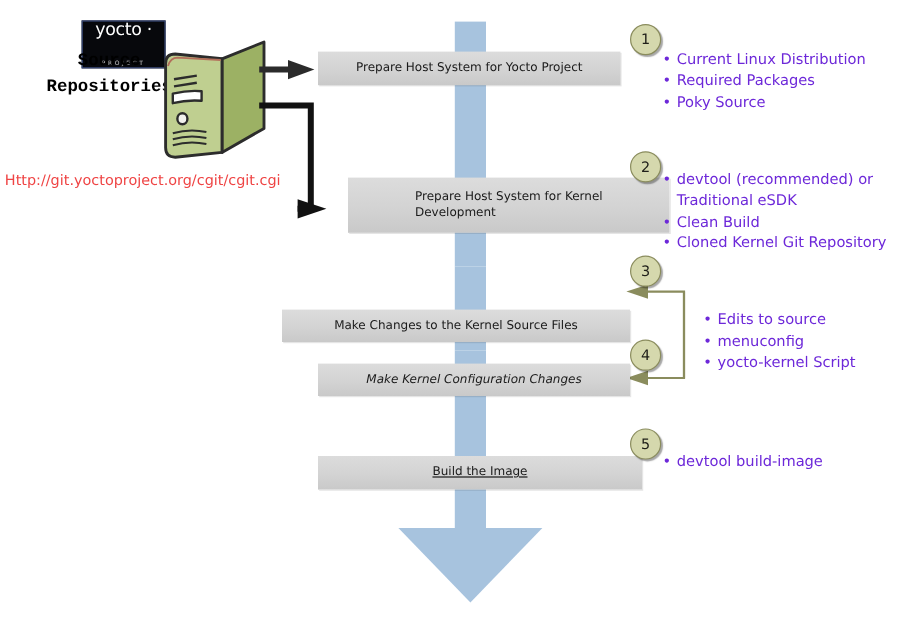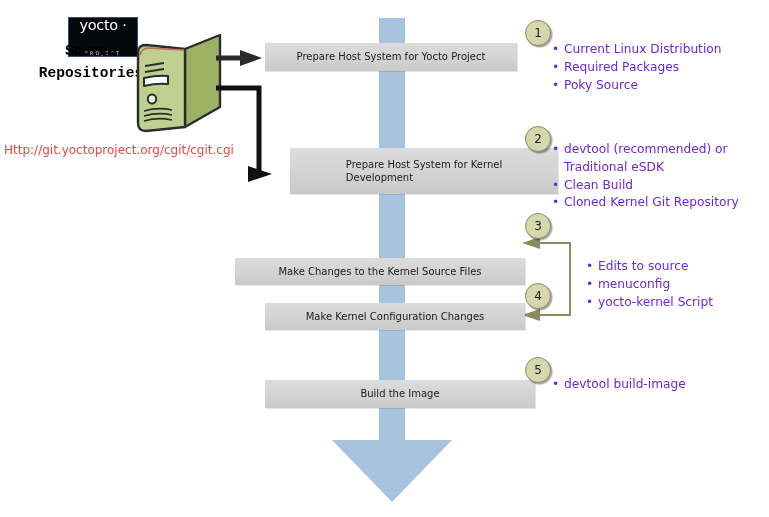--- a/index.html
+++ b/index.html
@@ -207,25 +207,25 @@
 
   <div class="pbox" style="left:290px; top:148px; width:268px; height:46px; white-space:pre-line;">
     <span>Prepare Host System for Kernel
 Development</span>
   </div>
 
   <div class="pbox" style="left:235px; top:232px; width:290px; height:27px;margin-top:26px;">
     <span>Make Changes to the Kernel Source Files</span>
   </div>
 
-  <div class="pbox" style="left:265px; top:303px; width:260px; height:27px;">
+  <div class="pbox" style="left:265px; top:303px; width:260px; height:27px;font-style:italic;">
     <span>Make Kernel Configuration Changes</span>
   </div>
 
-  <div class="pbox" style="left:265px; top:380px; width:270px; height:28px;">
+  <div class="pbox" style="left:265px; top:380px; width:270px; height:28px;text-decoration:underline;">
     <span>Build the Image</span>
   </div>
 
   <div class="numcircle" style="left:525px; top:20px;">
     <span>1</span>
   </div>
   <div class="numcircle" style="left:525px; top:126px;">
     <span>2</span>
   </div>
   <div class="numcircle" style="left:525px; top:213px;">

